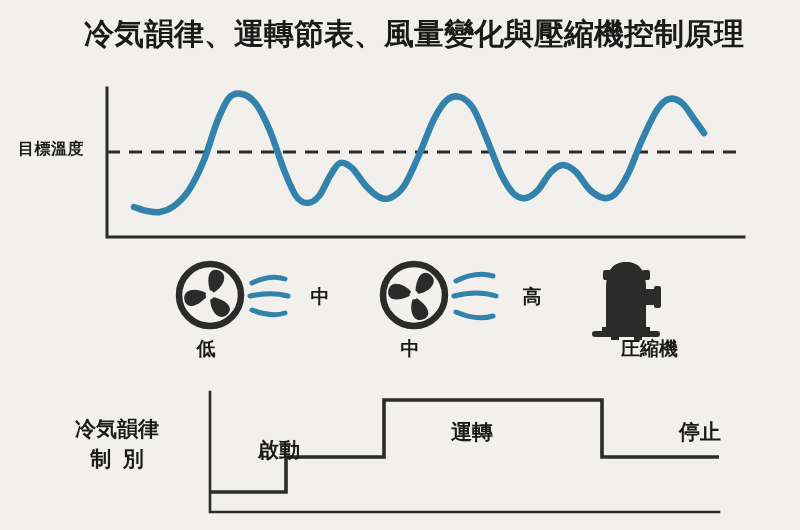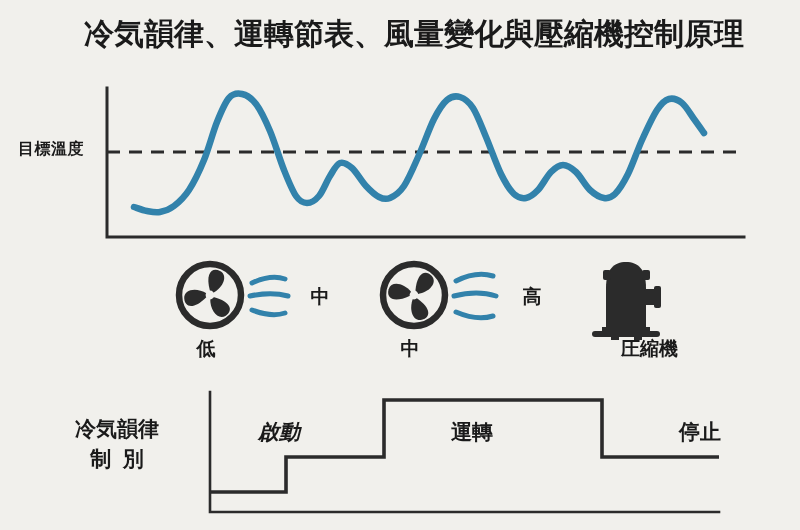--- a/index.html
+++ b/index.html
@@ -158,17 +158,17 @@
   <div class="speed-text" style="left:276px; top:284px; width:60px;">中</div>
   <div class="fan-label" style="left:366px; top:336px; width:60px;">中</div>
   <div class="speed-text" style="left:488px; top:284px; width:60px;">高</div>
   <div class="fan-label" style="left:560px; top:336px; width:104px;text-align:right;">圧縮機</div>
 
   <div class="ctrl-label">
     <div>冷気韻律</div>
     <div>制  別</div>
   </div>
 
-  <div class="step-text" style="left:205px; top:418px; width:120px;font-style:italic;">啟動</div>
+  <div class="step-text" style="left:205px; top:436px; width:120px;">啟動</div>
   <div class="step-text" style="left:398px; top:418px; width:120px;">運轉</div>
   <div class="step-text" style="left:587px; top:418px; width:120px;text-align:right;">停止</div>
 
 </div>
 
 </body></html>

